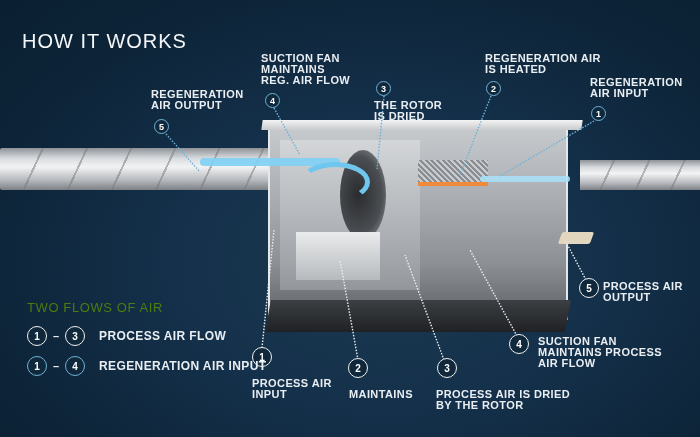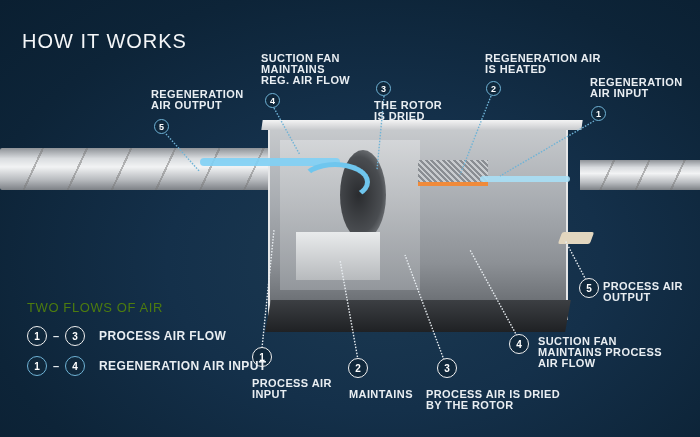--- a/index.html
+++ b/index.html
@@ -167,21 +167,21 @@
 </div>
 
 <div class="abs num white lg" style="left:252px; top:347px;">1</div>
 <div class="abs label" style="left:252px; top:378px;">PROCESS AIR
 INPUT</div>
 
 <div class="abs num white lg" style="left:348px; top:358px;">2</div>
 <div class="abs label" style="left:349px; top:389px;">MAINTAINS</div>
 
 <div class="abs num white lg" style="left:437px; top:358px;">3</div>
-<div class="abs label" style="left:426px; top:389px;">PROCESS AIR IS DRIED
+<div class="abs label" style="left:436px; top:389px;">PROCESS AIR IS DRIED
 BY THE ROTOR</div>
 
 <div class="abs num white lg" style="left:509px; top:334px;">4</div>
 <div class="abs label" style="left:538px; top:336px;">SUCTION FAN
 MAINTAINS PROCESS
 AIR FLOW</div>
 
 <div class="abs num white lg" style="left:579px; top:278px;">5</div>
 <div class="abs label" style="left:603px; top:281px;">PROCESS AIR
 OUTPUT</div>

